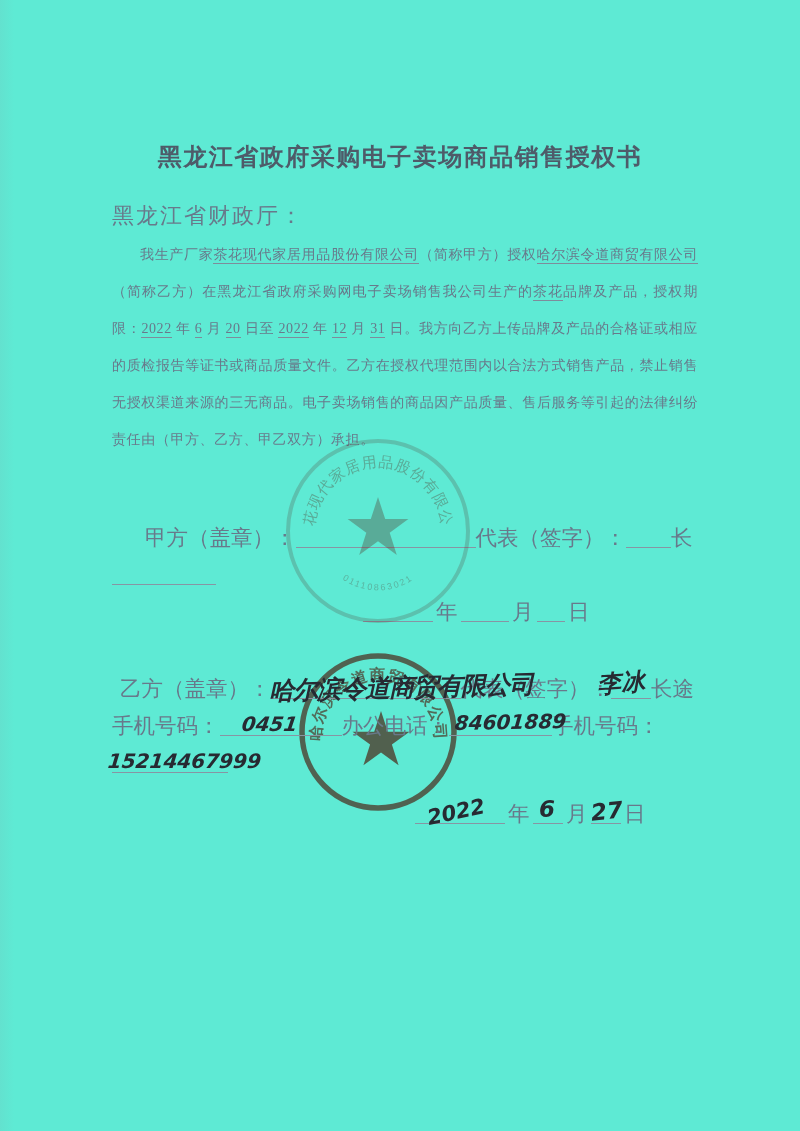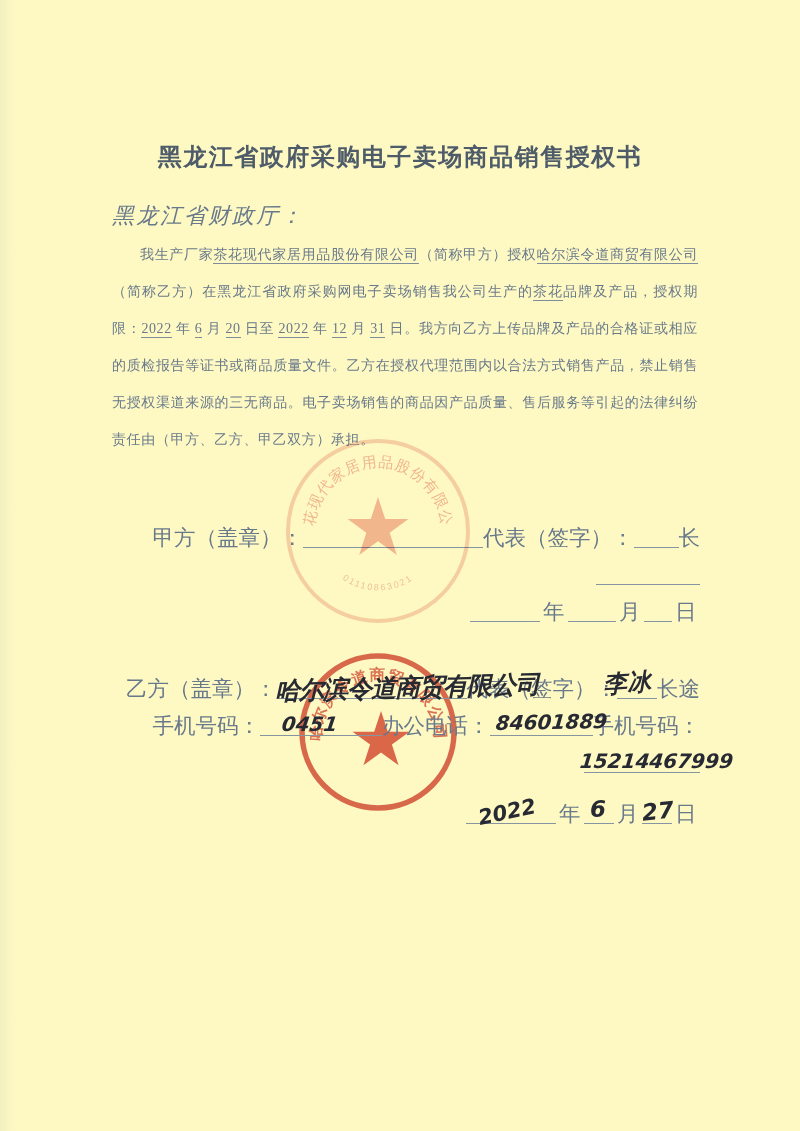--- a/index.html
+++ b/index.html
@@ -1,47 +1,47 @@
 <!DOCTYPE html>
 <html><head>
 <meta charset="utf-8">
 <style>
   * { margin:0; padding:0; box-sizing:border-box; }
   html,body { background:#e8eaec; }
   .page {
     position:relative; width:800px; height:1131px; margin:0 auto;
-    background:#fef9c3; overflow:hidden;
+    background:#5eead4; overflow:hidden;
     font-family:"Liberation Serif", serif;
     color:#68798b;
   }
   .page::before { 
     content:""; position:absolute; left:0; top:0; bottom:0; width:14px;
     background:linear-gradient(90deg, rgba(140,150,160,0.10), rgba(140,150,160,0));
     pointer-events:none;
   }
   .doc-title {
     position:absolute; top:141px; left:0; right:0; text-align:center;
     font-family:"Liberation Sans", sans-serif; font-weight:bold;
     font-size:24px; letter-spacing:1.5px; color:#4e5b69;
   }
   .salutation {
     position:absolute; top:201px; left:112px;
-    font-size:22px; letter-spacing:2px;font-style:italic;
+    font-size:22px; letter-spacing:2px;
   }
   .body-para {
     position:absolute; top:236px; left:112px; width:586px;
     font-size:14px; line-height:37px; letter-spacing:0.6px;
     text-align:justify; text-indent:2em;
   }
   .body-para .u { border-bottom:1px solid #7e8c9b; padding-bottom:1px; }
 
   .form-block { position:absolute; left:112px; width:588px; font-size:21.5px; line-height:37px; }
   .pa { top:520px; }
   .pb { top:671px; z-index:3; }
-  .fline { white-space:nowrap;text-align:right; }
+  .fline { white-space:nowrap; }
   .ind33 { display:inline-block; width:33px; }
   .ind8  { display:inline-block; width:8px; }
   .bl {
     display:inline-block; position:relative; height:26px; margin-bottom:-3px;
     border-bottom:1px solid #8795a3; vertical-align:baseline;
   }
   .w180{width:180px} .w45{width:45px} .w110{width:110px} .w98{width:98px}
   .w104{width:104px} .w70{width:70px} .w48{width:48px} .w28{width:28px}
   .w190{width:190px} .w40{width:40px} .w122{width:122px} .w103{width:103px}
   .w116{width:116px} .w90{width:90px} .w30{width:30px}

